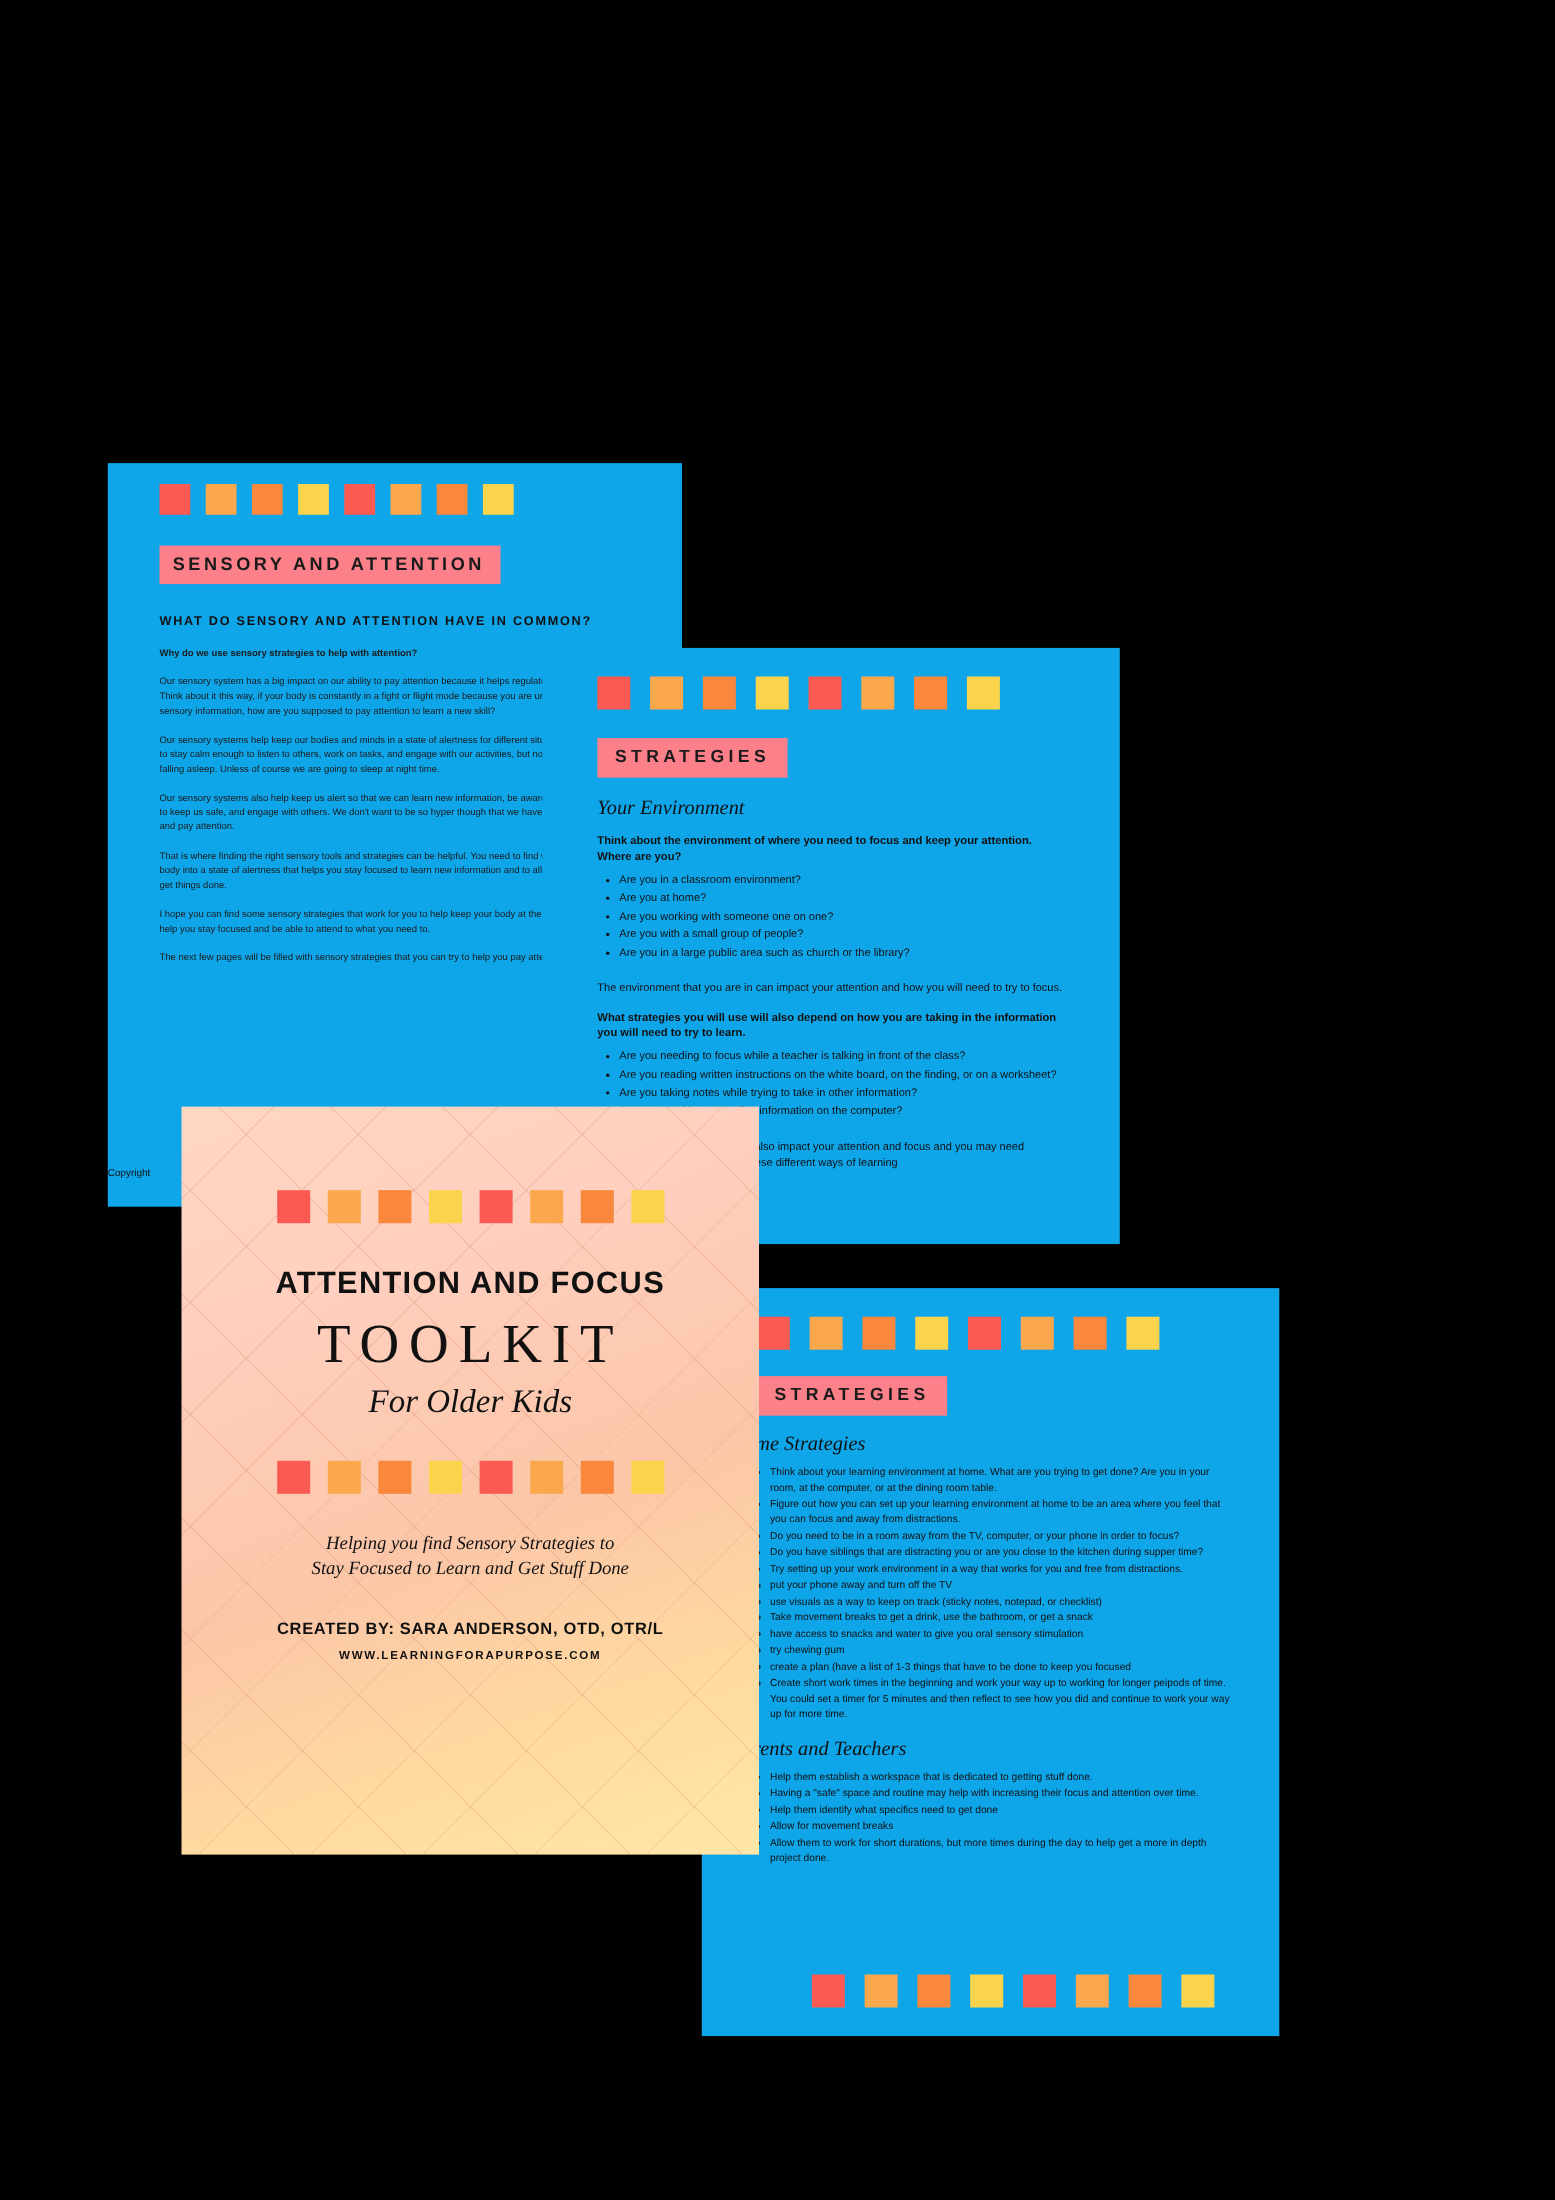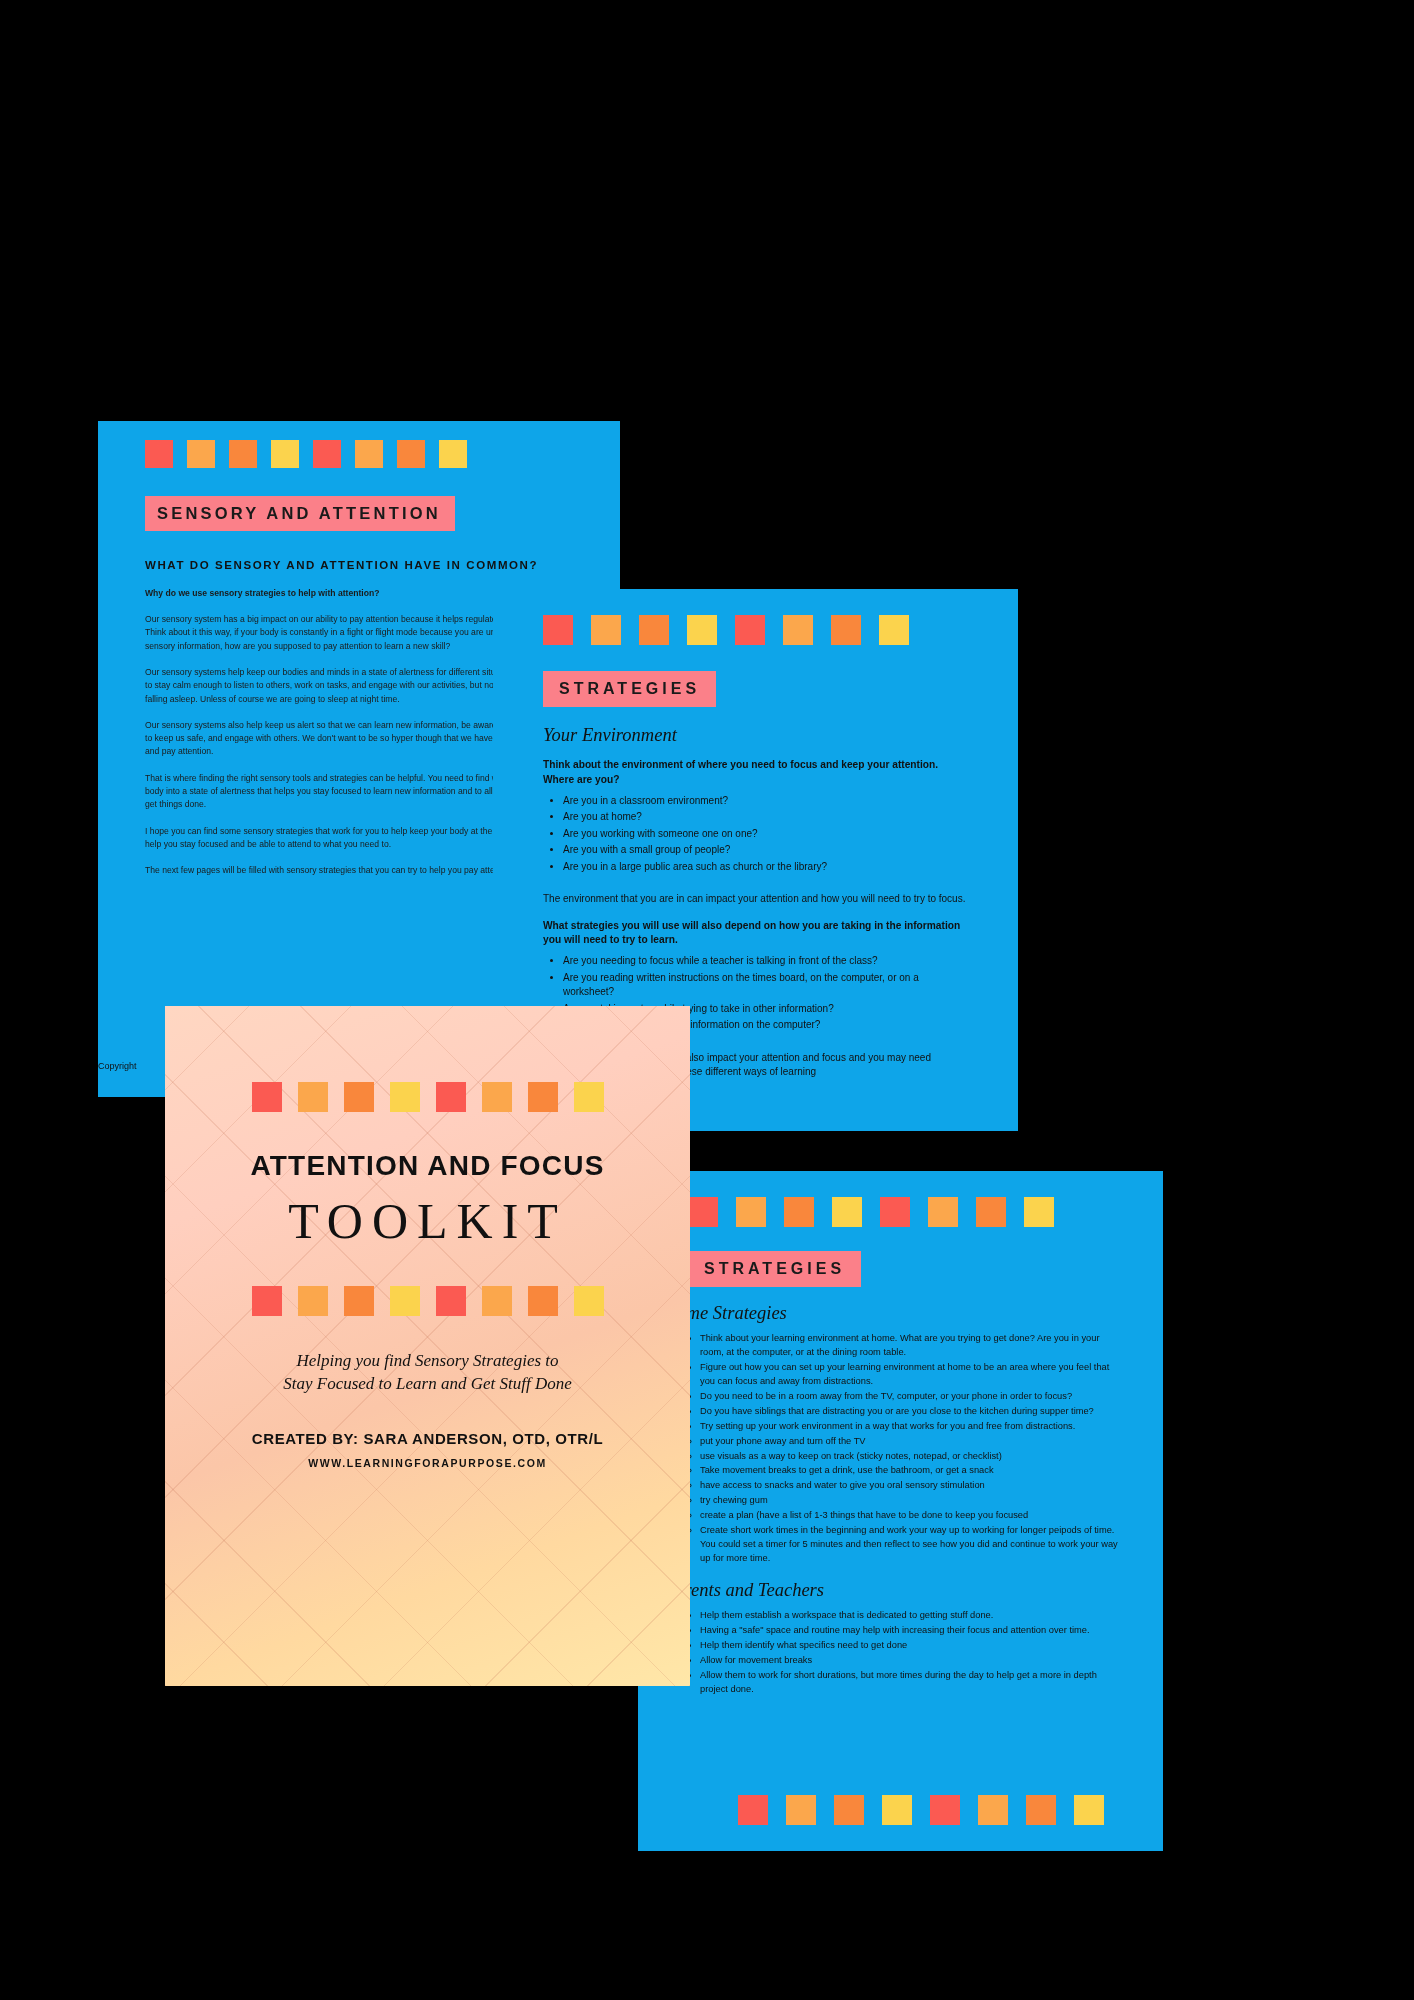--- a/index.html
+++ b/index.html
@@ -316,21 +316,21 @@
       <li>Are you working with someone one on one?</li>
       <li>Are you with a small group of people?</li>
       <li>Are you in a large public area such as church or the library?</li>
     </ul>
 
     <div class="note">The environment that you are in can impact your attention and how you will need to try to focus.</div>
 
     <div class="lead">What strategies you will use will also depend on how you are taking in the information you will need to try to learn.</div>
     <ul class="bullets">
       <li>Are you needing to focus while a teacher is talking in front of the class?</li>
-      <li>Are you reading written instructions on the times board, on the computer, or on a worksheet?</li>
+      <li>Are you reading written instructions on the white board, on the finding, or on a worksheet?</li>
       <li>Are you taking notes while trying to take in other information?</li>
       <li>Are you watching or reading information on the computer?</li>
     </ul>
 
     <div class="note">How you take in information will also impact your attention and focus and you may need different strategies for each of these different ways of learning</div>
   </div>
 
   <div class="page" id="page-home">
     <div class="squares" id="sq-home">
         <div class="sq" style="background: rgb(251, 90, 82);"></div>
@@ -394,20 +394,21 @@
           <div class="sq" style="background: rgb(251, 167, 76);"></div>
           <div class="sq" style="background: rgb(249, 135, 60);"></div>
           <div class="sq" style="background: rgb(251, 211, 77);"></div>
           <div class="sq" style="background: rgb(251, 90, 82);"></div>
           <div class="sq" style="background: rgb(251, 167, 76);"></div>
           <div class="sq" style="background: rgb(249, 135, 60);"></div>
           <div class="sq" style="background: rgb(251, 211, 77);"></div>
         </div>
       <div class="cover-line1">ATTENTION AND FOCUS</div>
       <div class="cover-toolkit">TOOLKIT</div>
+      <div class="cover-sub">For Older Kids</div>
       <div class="squares second" id="sq-cover-mid">
           <div class="sq" style="background: rgb(251, 90, 82);"></div>
           <div class="sq" style="background: rgb(251, 167, 76);"></div>
           <div class="sq" style="background: rgb(249, 135, 60);"></div>
           <div class="sq" style="background: rgb(251, 211, 77);"></div>
           <div class="sq" style="background: rgb(251, 90, 82);"></div>
           <div class="sq" style="background: rgb(251, 167, 76);"></div>
           <div class="sq" style="background: rgb(249, 135, 60);"></div>
           <div class="sq" style="background: rgb(251, 211, 77);"></div>
         </div>

